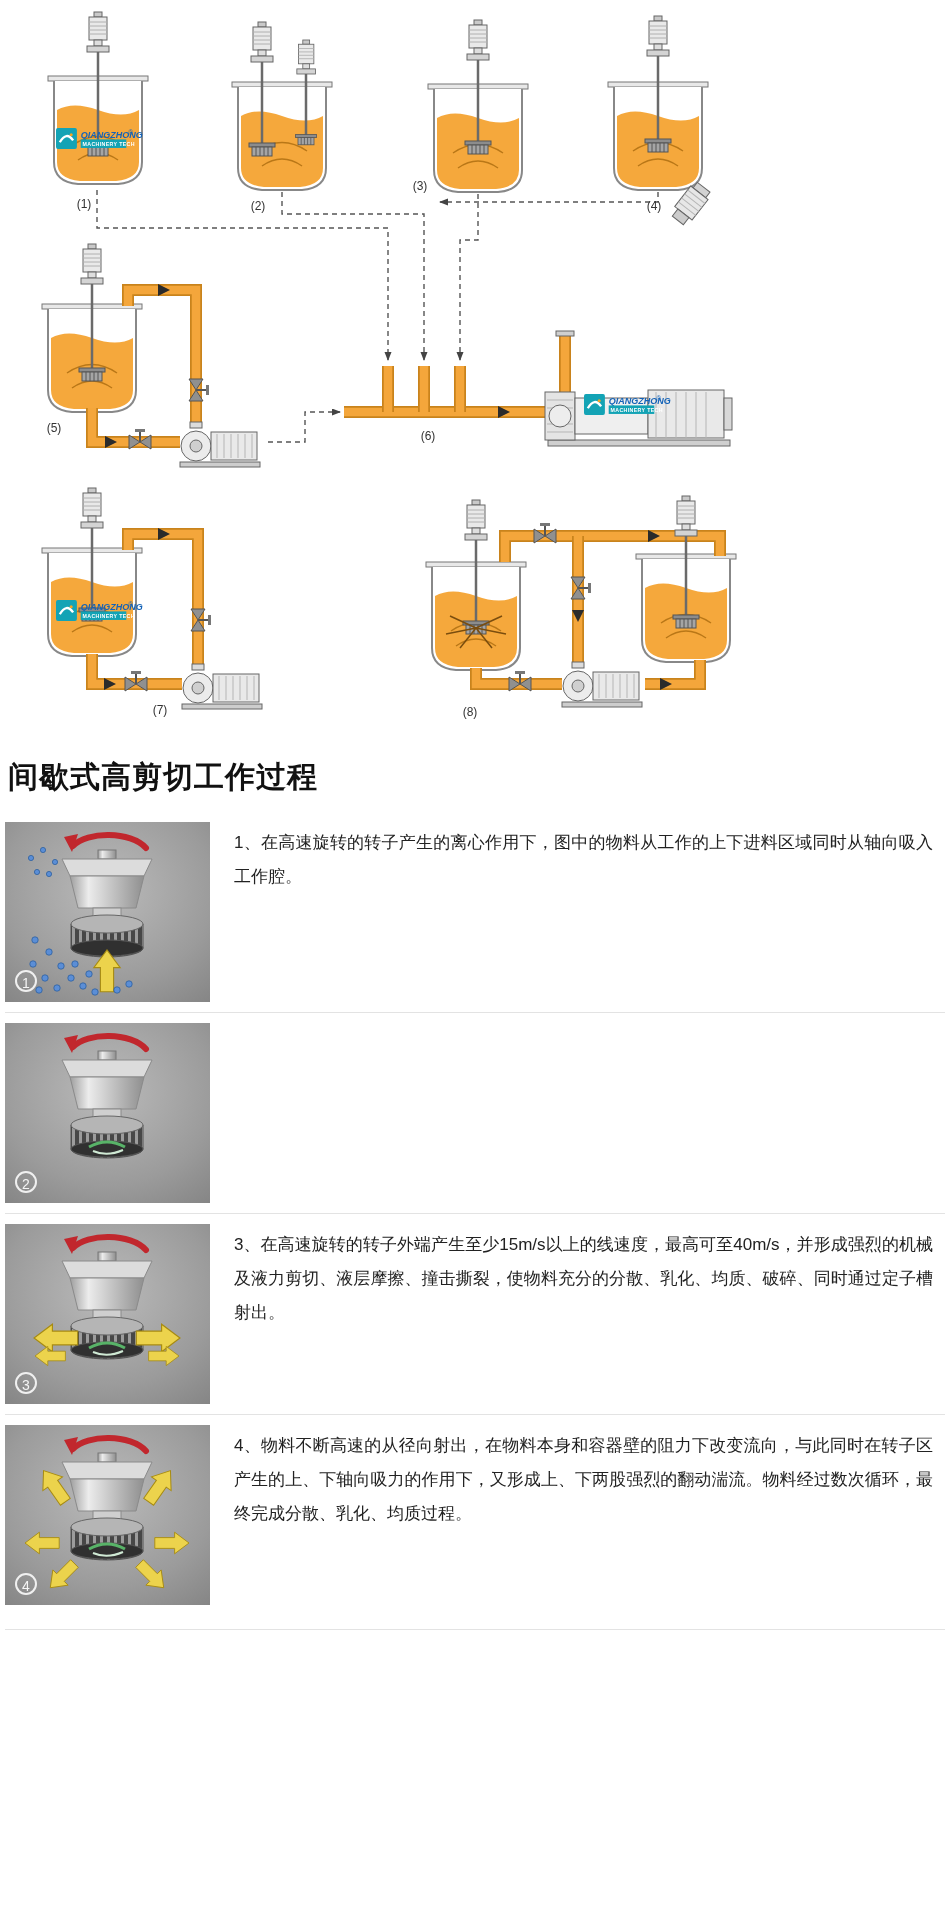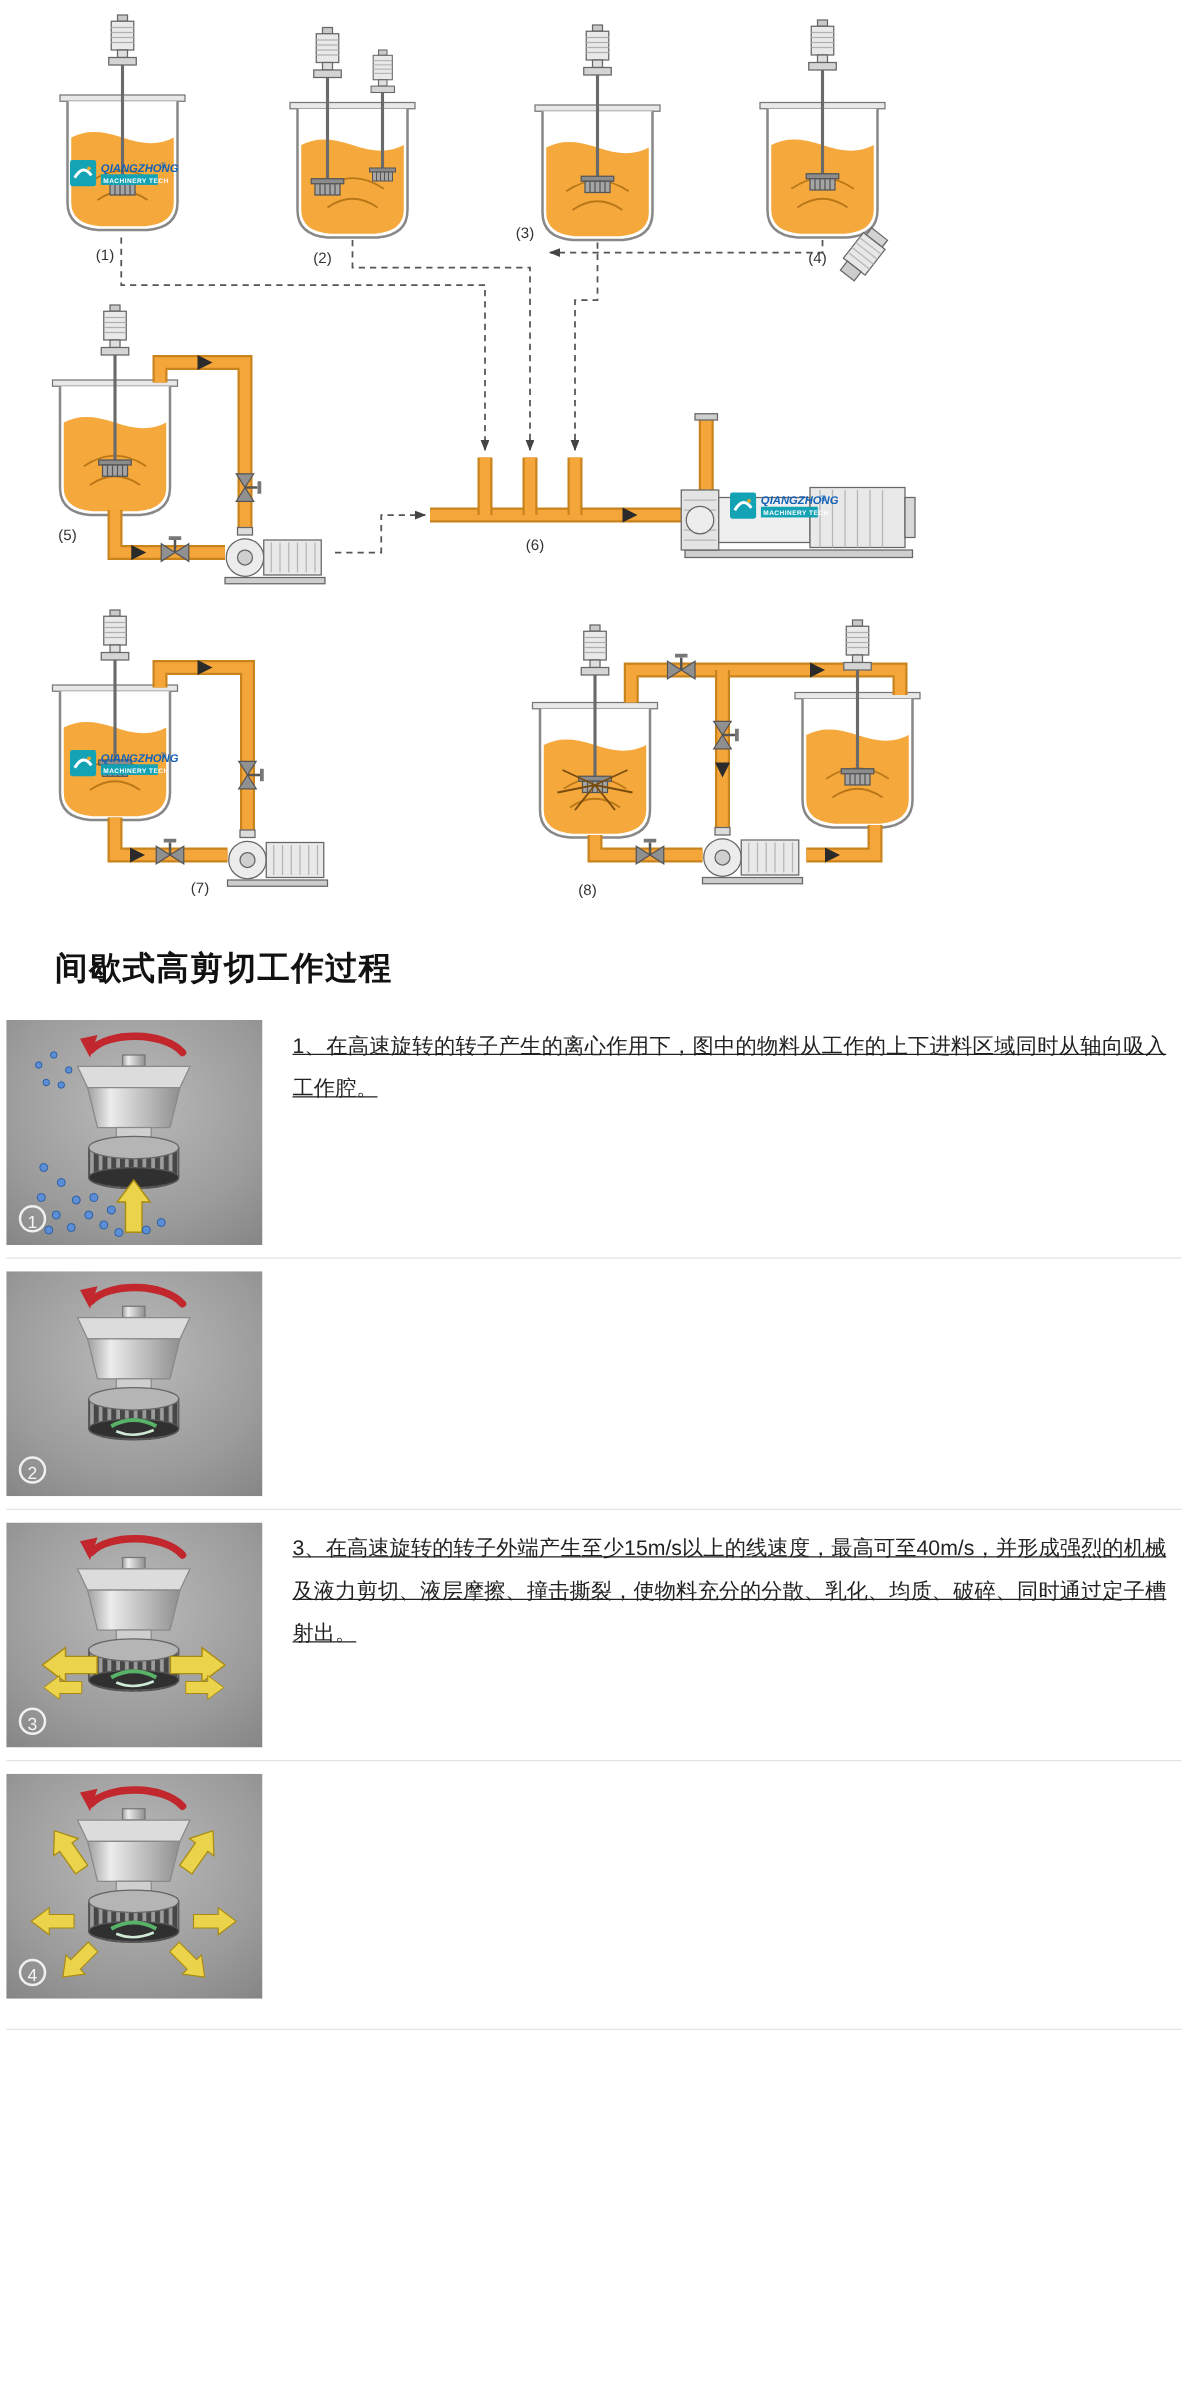--- a/index.html
+++ b/index.html
@@ -1,27 +1,27 @@
 <!DOCTYPE html>
 <html><head>
 <meta charset="utf-8">
 <style>
   * { margin:0; padding:0; box-sizing:border-box; }
   body { background:#fff; font-family:"Liberation Sans", sans-serif; }
   .page { width:950px; height:1921px; margin:0 auto; background:#fff; position:relative; overflow:hidden; }
   .flow { display:block; }
-  .section-title { font-size:26px; font-weight:bold; color:#111; padding:12px 8px 14px; letter-spacing:1px;margin-left:36px; }
+  .section-title { font-size:30px; font-weight:bold; color:#111; padding:12px 8px 14px; letter-spacing:1px; }
   .steps { padding:0 5px; }
   .step { display:flex; gap:24px; padding:10px 0; align-items:flex-start; }
   .step + .step { border-top:1px solid #e3e3e3; }
   .step-fig { position:relative; width:205px; height:180px; flex:0 0 205px; }
   .step-fig svg { display:block; }
   .badge { position:absolute; left:10px; bottom:10px; width:22px; height:22px; border:2px solid #f0f0f0;
            border-radius:50%; color:#f5f5f5; font-size:14px; line-height:22px; text-align:center; }
-  .step-text { flex:1; font-size:17px; line-height:2; color:#222; padding:4px 12px 0 0; text-align:justify;text-decoration:underline; }
+  .step-text { flex:1; font-size:17px; line-height:2; color:#222; padding:4px 12px 0 0; text-align:justify; }
   .end-rule { border:none; border-top:1px solid #e3e3e3; margin:14px 5px 0; }
   
   .pipeO { stroke:#c9831c; stroke-width:12; fill:none; }
   .pipe  { stroke:#F4A63B; stroke-width:8.5; fill:none; }
   .dash  { stroke:#555; stroke-width:1.4; fill:none; stroke-dasharray:5 4; }
   .shaft { stroke:#6a6a6a; stroke-width:2.5; }
   .dlabel { font:12px "Liberation Sans", sans-serif; fill:#333; }
   .logo-name { font:italic bold 9.5px "Liberation Sans", sans-serif; fill:#1463b8; }
   .logo-tag  { font:bold 5.5px "Liberation Sans", sans-serif; fill:#fff; letter-spacing:.4px; }
   .logo-reg  { font:7px "Liberation Sans", sans-serif; fill:#1463b8; }
@@ -380,19 +380,20 @@
           <use href="#swirl"></use>
           <use href="#yar" transform="translate(50,62) rotate(-125)"></use>
           <use href="#yar" transform="translate(154,62) rotate(-55)"></use>
           <use href="#yar" transform="translate(38,118) rotate(180) scale(0.9)"></use>
           <use href="#yar" transform="translate(166,118) scale(0.9)"></use>
           <use href="#yar" transform="translate(58,150) rotate(135) scale(0.9)"></use>
           <use href="#yar" transform="translate(146,150) rotate(45) scale(0.9)"></use>
         </svg>
         <span class="badge">4</span>
       </div>
+      <p class="step-text">4、物料不断高速的从径向射出，在物料本身和容器壁的阻力下改变流向，与此同时在转子区产生的上、下轴向吸力的作用下，又形成上、下两股强烈的翻动湍流。物料经过数次循环，最终完成分散、乳化、均质过程。</p>
     </div>
 
   </div>
 
   <hr class="end-rule">
 
 </div>
 
 </body></html>

